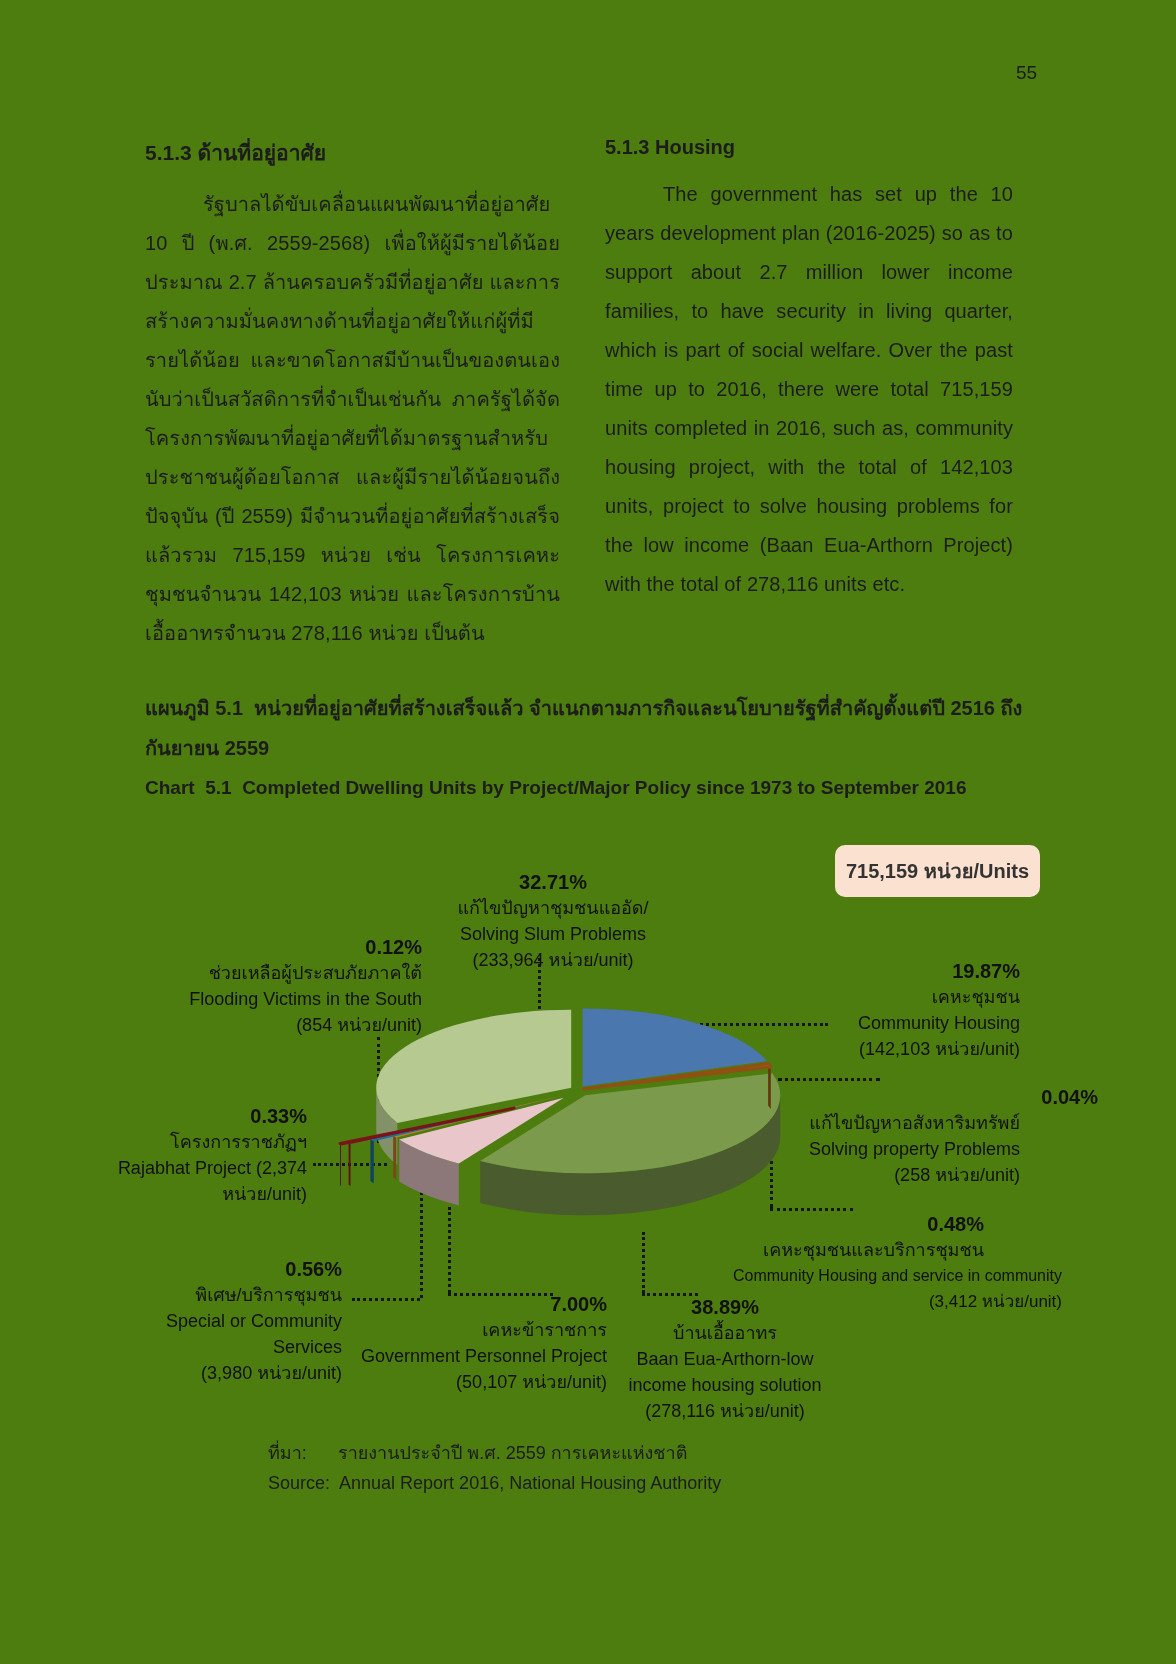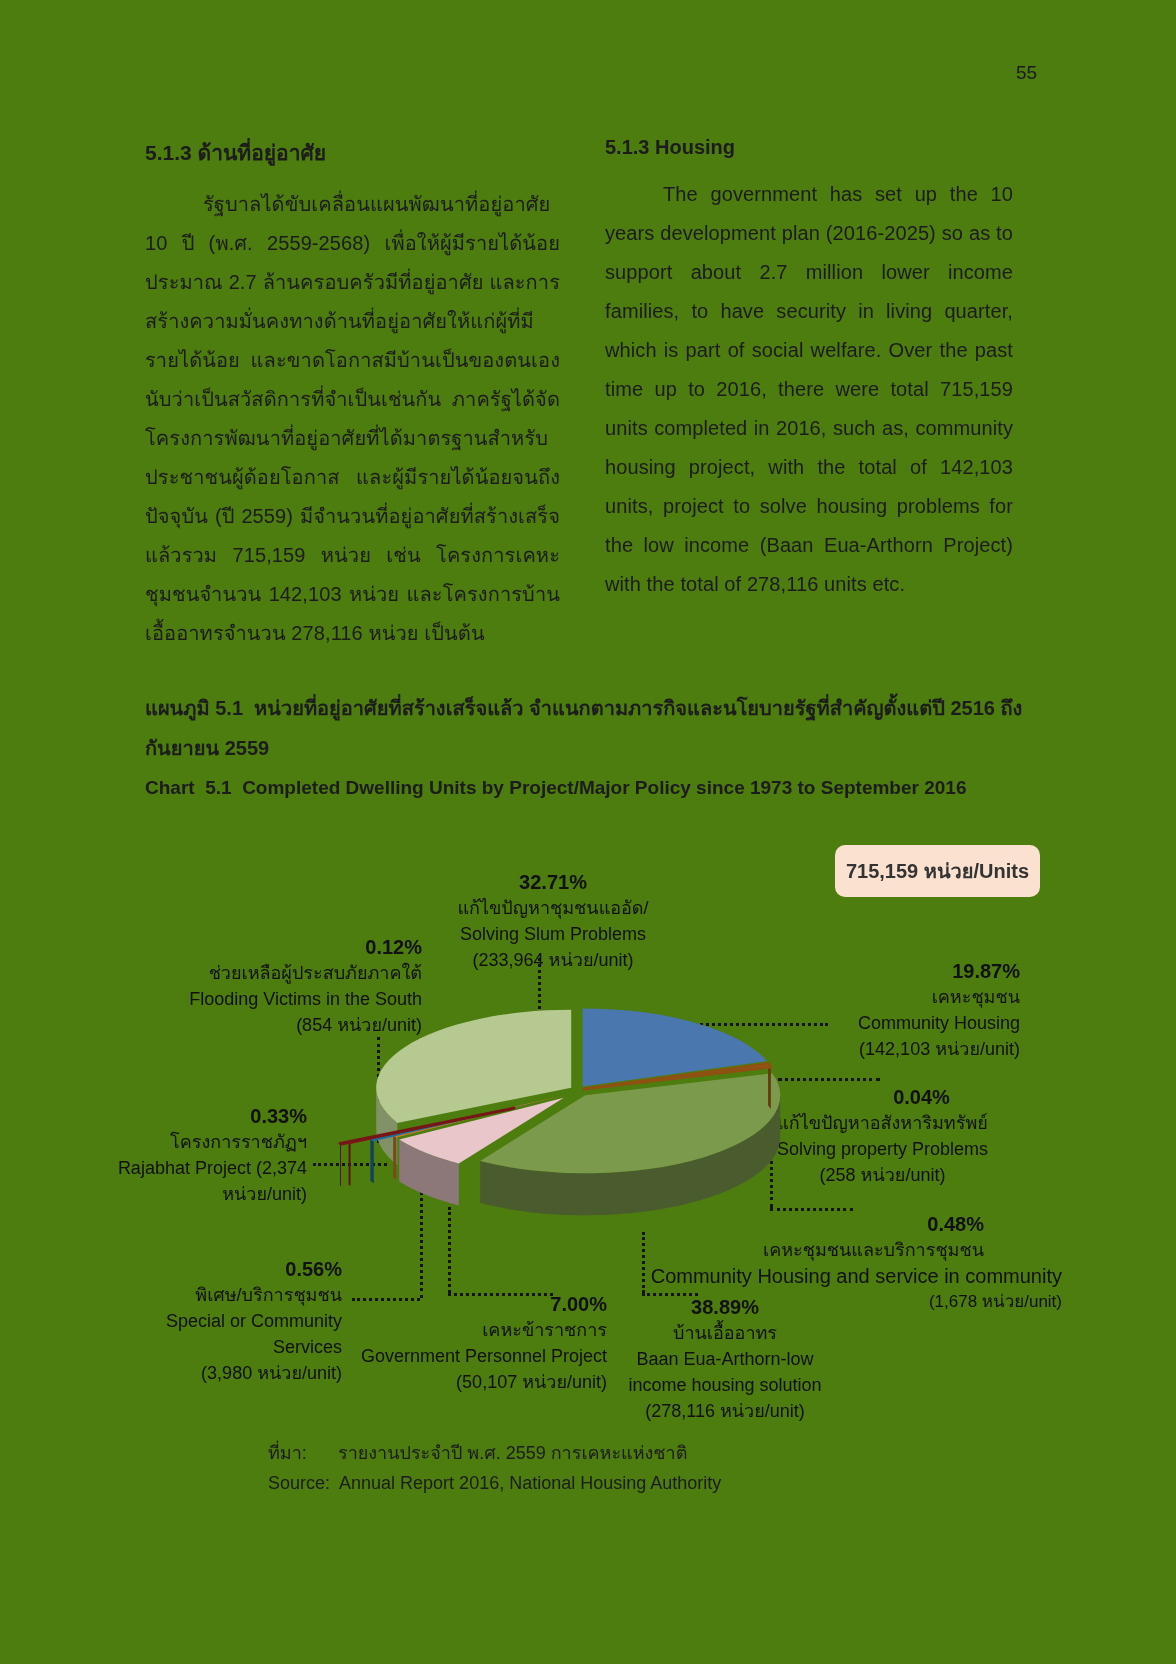--- a/index.html
+++ b/index.html
@@ -108,31 +108,31 @@
         <div>Baan Eua-Arthorn-low</div>
         <div>income housing solution</div>
         <div>(278,116 หน่วย/unit)</div>
       </div>
       <div class="lbl" style="left: 770px; top: 152px; width: 250px; text-align: right;">
         <div class="pct">19.87%</div>
         <div>เคหะชุมชน</div>
         <div>Community Housing</div>
         <div>(142,103 หน่วย/unit)</div>
       </div>
-      <div class="lbl" style="left: 745px; top: 278px; width: 275px; text-align: center;">
+      <div class="lbl" style="left: 745px; top: 278px; width: 275px; text-align: right;">
         <div class="pct" style="margin-right: -78px;">0.04%</div>
         <div>แก้ไขปัญหาอสังหาริมทรัพย์</div>
         <div>Solving property Problems</div>
         <div>(258 หน่วย/unit)</div>
       </div>
       <div class="lbl" style="left: 634px; top: 405px; width: 350px; text-align: right;">
         <div class="pct">0.48%</div>
         <div>เคหะชุมชนและบริการชุมชน</div>
-        <div style="margin-right: -78px; font-size: 20px;">Community Housing and service in community</div>
-        <div style="margin-right: -78px; font-size: 17px;">(1,678 หน่วย/unit)</div>
+        <div style="margin-right: -78px; font-size: 16px;">Community Housing and service in community</div>
+        <div style="margin-right: -78px; font-size: 17px;">(3,412 หน่วย/unit)</div>
       </div>
       <svg width="1176" height="640">
         <path d="M582.6 296.4 L582.6 218.4 A195 78 0 0 1 767.0 271.0 Z" fill="#4a77ae"></path>
         <path d="M397.3 333.0 A195 78 0 0 1 376.2 297.7 L376.2 339.7 A195 78 0 0 0 397.3 375.0 Z" fill="rgb(130,145,104)"></path>
         <path d="M571.2 297.7 L397.3 333.0 A195 78 0 0 1 571.2 219.7 Z" fill="#b5c991"></path>
         <path d="M780.2 305.3 A195 78 0 0 1 480.2 371.0 L480.2 413.0 A195 78 0 0 0 780.2 347.3 Z" fill="rgb(74,92,45)"></path>
         <path d="M585.2 305.3 L772.3 283.2 A195 78 0 0 1 480.2 371.0 Z" fill="#7b9a4b"></path>
         <path d="M458.8 373.5 A195 78 0 0 1 399.2 349.6 L399.2 391.6 A195 78 0 0 0 458.8 415.5 Z" fill="rgb(140,119,121)"></path>
         <path d="M563.8 307.8 L458.8 373.5 A195 78 0 0 1 399.2 349.6 Z" fill="#e9c6ca"></path>
         <path d="M768.1 273.6 A195 78 0 0 1 770.8 277.0 L770.8 319.0 A195 78 0 0 0 768.1 315.6 Z" fill="rgb(101,57,12)"></path>

